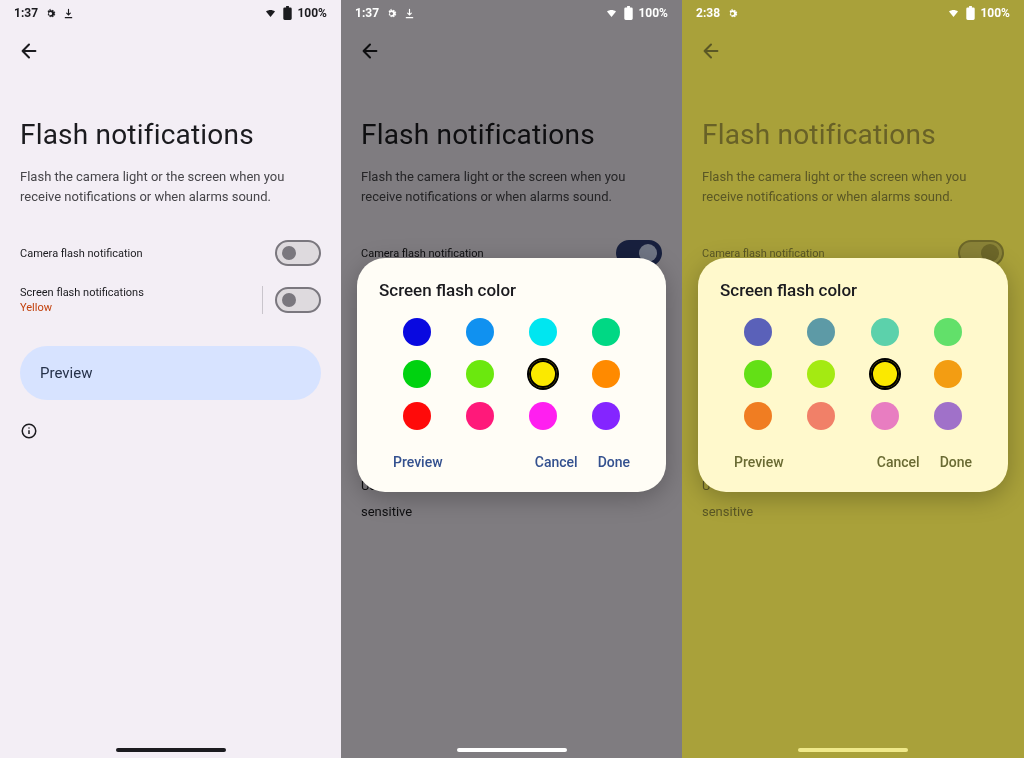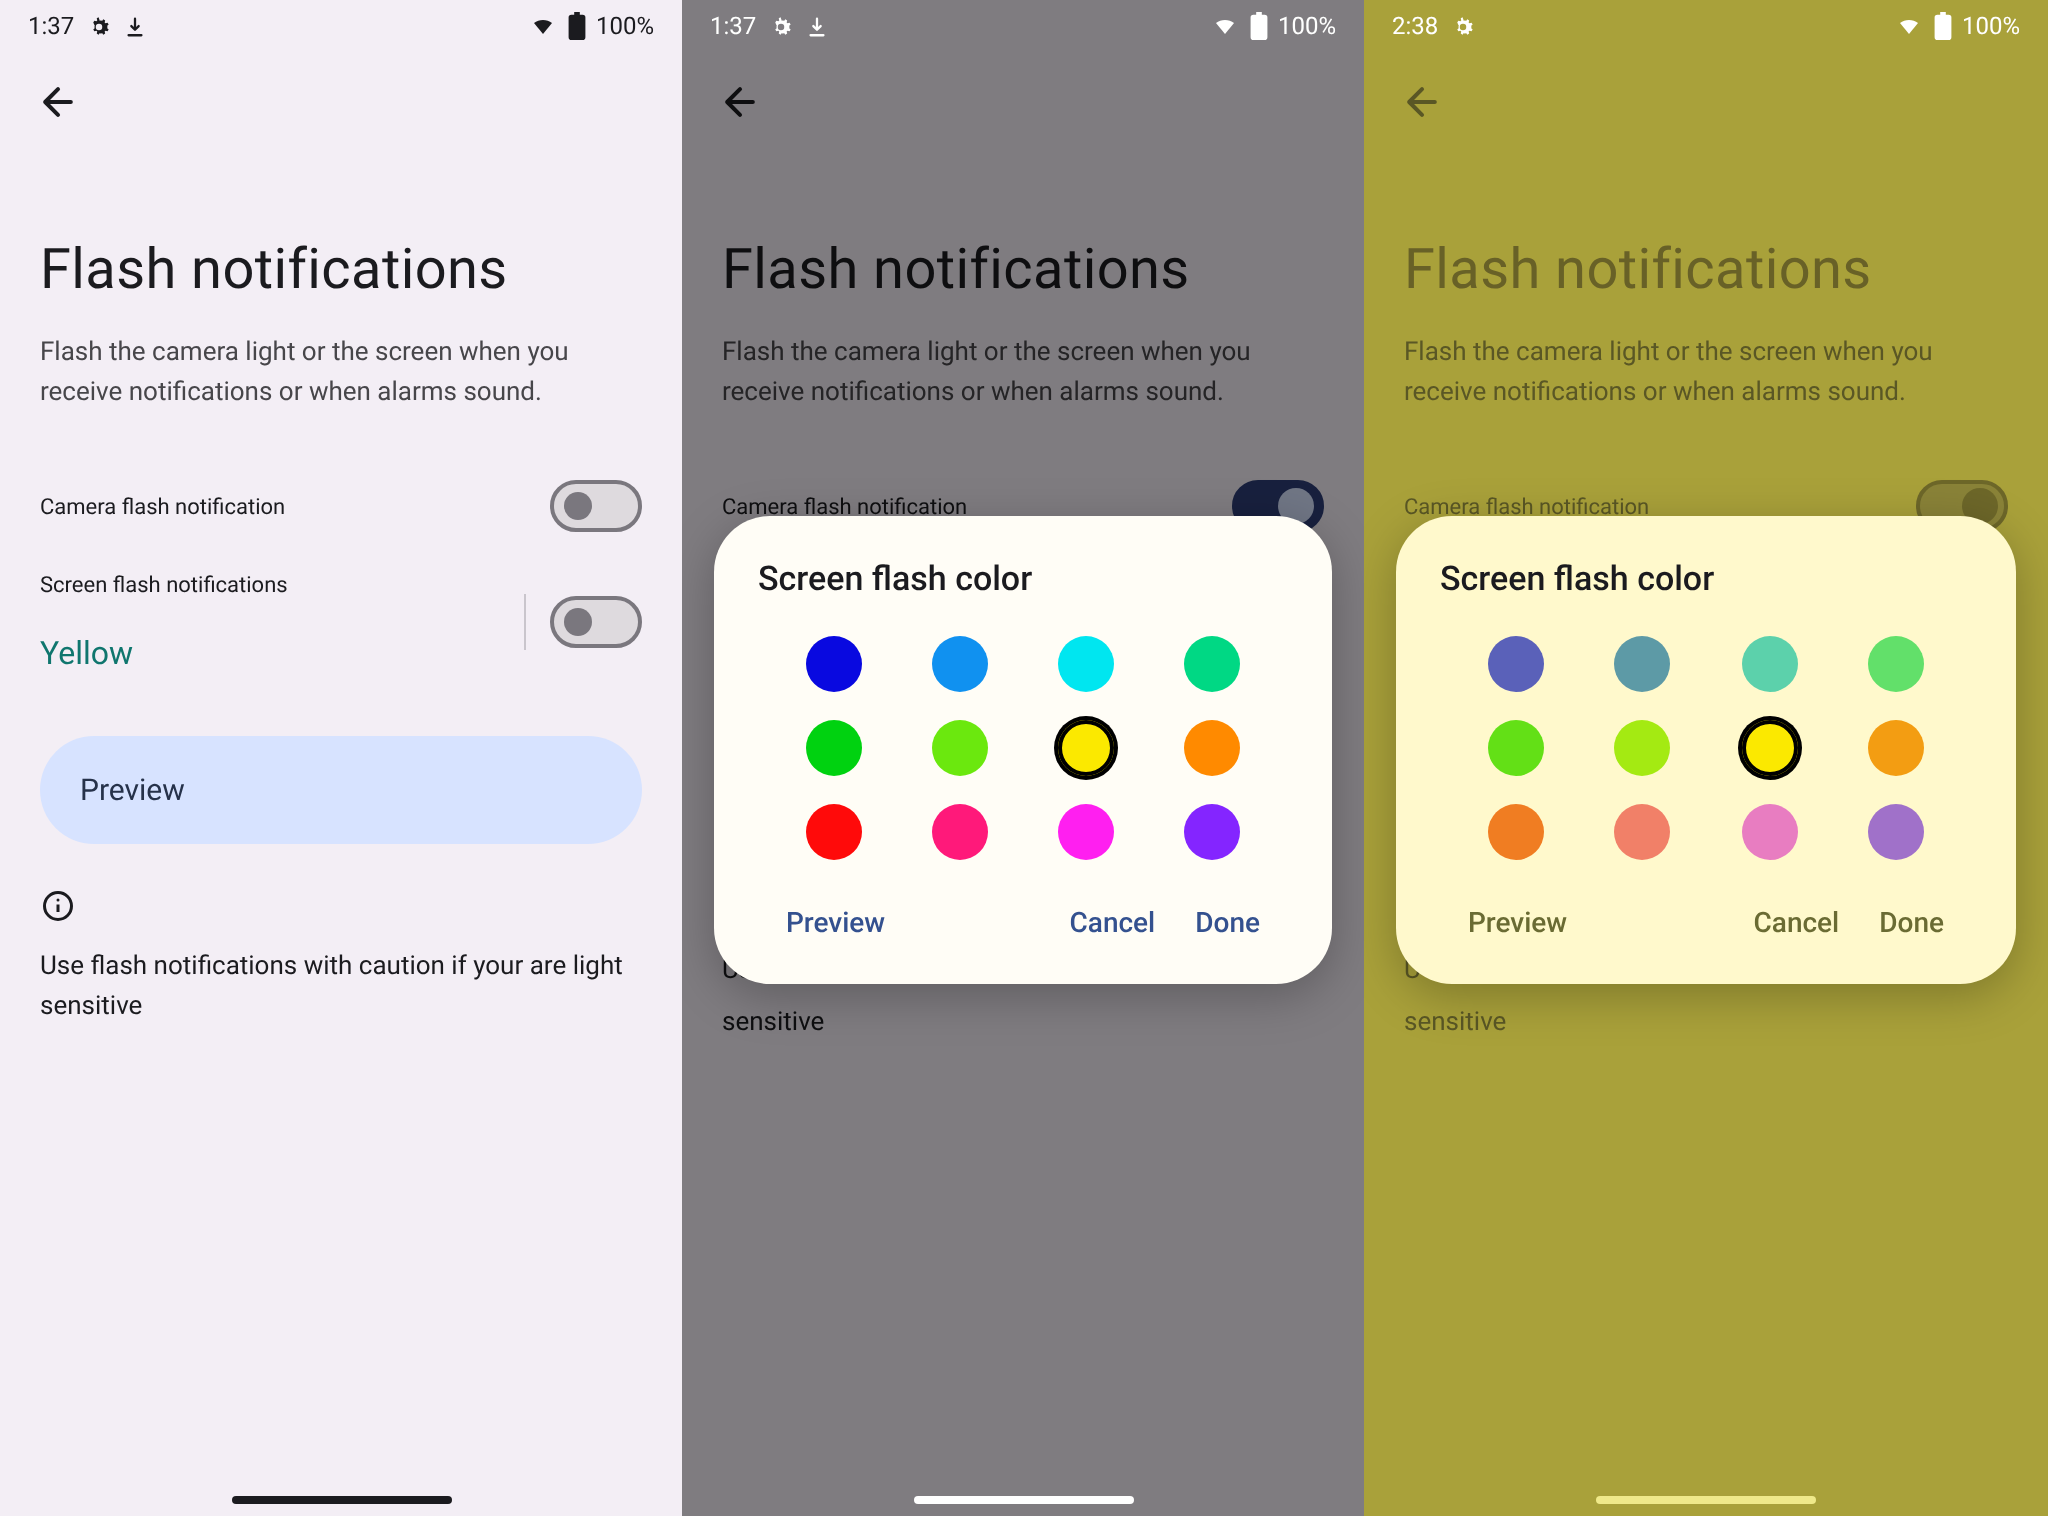--- a/index.html
+++ b/index.html
@@ -5,35 +5,35 @@
   * { box-sizing: border-box; margin: 0; padding: 0; }
   html, body { width: 1024px; height: 758px; font-family: Roboto, "Segoe UI", Arial, sans-serif; }
   body { display: flex; }
 
   .panel { position: relative; height: 758px; overflow: hidden; }
   .panel-1 { width: 341px; background: #f3eef5; color: #1b1b1f; }
   .panel-2 { width: 341px; background: #f3eef5; color: #1b1b1f; }
   .panel-3 { width: 342px; background: #f3eef5; color: #1b1b1f; }
 
   
-  .status { display:flex; justify-content:space-between; align-items:center; padding: 6px 14px 0 14px; font-size:12px; font-weight:400; }
+  .status { display:flex; justify-content:space-between; align-items:center; padding: 6px 14px 0 14px; font-size:12px; font-weight:700; }
   .status .left { display:flex; align-items:center; gap:6px; }
   .status .right { display:flex; align-items:center; gap:5px; }
   .status svg { display:block; }
 
   .back-row { padding: 20px 18px 0 18px; }
   .back-arrow { width:22px; height:22px; display:block; cursor:pointer; }
 
   .title { font-size:28px; font-weight:400; padding: 56px 20px 12px 20px; letter-spacing:.2px; }
   .subtitle { font-size:13px; line-height:1.5; padding: 4px 20px 24px 20px; color:#47464a; }
 
   .row { display:flex; justify-content:space-between; align-items:center; padding: 10px 20px; }
   .row .labels { display:flex; flex-direction:column; }
   .row-title { font-size:11px; }
-  .row-sub { font-size:16px; color:#0f766e; margin-top:18px; }
+  .row-sub { font-size:11px; color:#c2410c; margin-top:2px; }
   .row .divider-v { width:1px; height:28px; background:#c9c5cc; margin-right:12px; }
   .row-right { display:flex; align-items:center; }
 
   .toggle { width:46px; height:26px; border-radius:13px; background:#dedade; position:relative; border:2px solid #7a777e; cursor:pointer; }
   .toggle .knob { position:absolute; width:14px; height:14px; background:#7a777e; border-radius:50%; top:50%; left:5px; transform:translateY(-50%); }
   .toggle.on-blue { background:#2f3f77; border-color:#2f3f77; }
   .toggle.on-blue .knob { background:#d6e2ff; left:auto; right:3px; width:18px; height:18px; }
 
   .preview-pill { margin: 22px 20px 0 20px; background:#d7e3ff; border-radius:28px; padding:18px 20px; font-size:15px; color:#26324a; cursor:pointer; }
 
@@ -119,21 +119,20 @@
 
   <div class="preview-pill">Preview</div>
 
   <div class="info-row">
     <svg width="18" height="18" viewBox="0 0 24 24" fill="none" stroke="#1b1b1f" stroke-width="2">
         <circle cx="12" cy="12" r="9"></circle>
         <line x1="12" y1="11" x2="12" y2="16"></line>
         <circle cx="12" cy="8" r="1" fill="#1b1b1f" stroke="none"></circle>
       </svg>
   </div>
-  <div class="caution">Use flash notifications with caution if your are light sensitive</div>
 
   <div class="gesture"></div>
 </div>
 
 <div class="panel panel-2">
 
   <div style="position:absolute; inset:0;">
     <div class="status" style="color:#fff;">
       <div class="left">
         <span>1:37</span>

